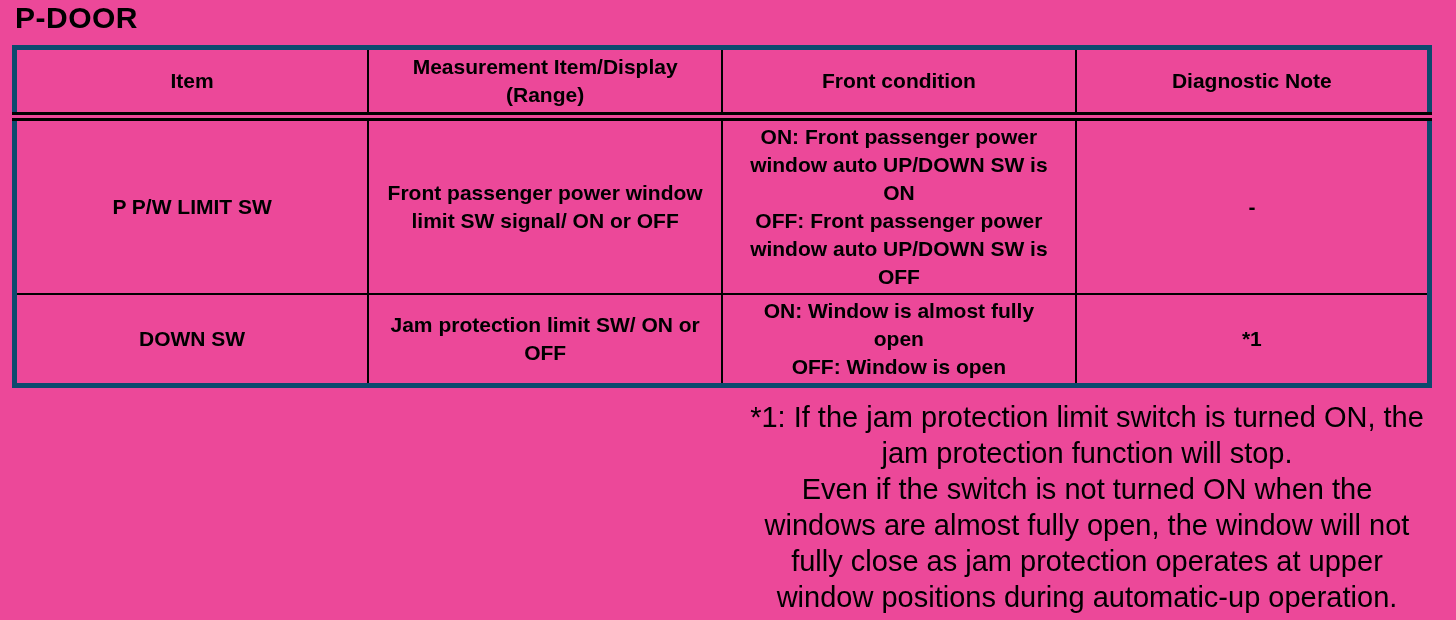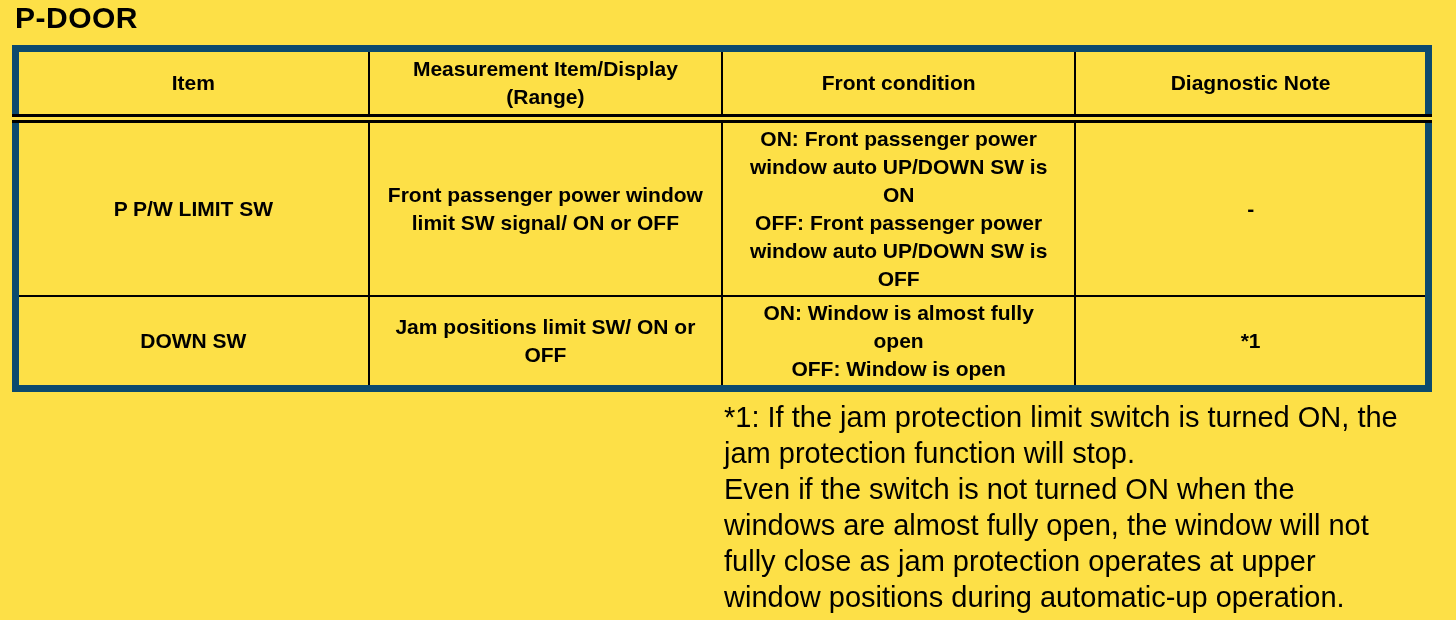--- a/index.html
+++ b/index.html
@@ -4,21 +4,21 @@
 <style>
   html, body {
     margin: 0;
     padding: 0;
     background: #ffffff;
   }
   .canvas {
     position: relative;
     width: 1456px;
     height: 620px;
-    background: #fde047;
+    background: #ec4899;
     color: #000000;
     font-family: "Liberation Sans", sans-serif;
     overflow: hidden;
   }
   .page-title {
     position: absolute;
     left: 15px;
     top: 1px;
     margin: 0;
     font-size: 30px;
@@ -26,21 +26,21 @@
     letter-spacing: 0.5px;
     white-space: nowrap;
   }
   table.diag-table {
     position: absolute;
     left: 12px;
     top: 45px;
     width: 1420px;
     border-collapse: collapse;
     table-layout: fixed;
-    border: 7px solid #0c4a6e;
+    border: 5px solid #0c4a6e;
   }
   table.diag-table col { width: 25%; }
   table.diag-table th,
   table.diag-table td {
     border: 2px solid #000;
     text-align: center;
     vertical-align: middle;
     font-size: 21px;
     font-weight: bold;
     line-height: 28px;
@@ -56,21 +56,21 @@
   table.diag-table tr.row-2 td { height: 82px; }
   .footnote {
     position: absolute;
     left: 724px;
     top: 399px;
     width: 726px;
     font-size: 29px;
     font-weight: normal;
     line-height: 36px;
     white-space: pre-line;
-    text-align: left;
+    text-align: center;
   }
 </style>
 </head>
 <body>
 
 <div class="canvas">
 
   <h1 class="page-title">P-DOOR</h1>
 
   <table class="diag-table">
@@ -97,21 +97,21 @@
         <td>ON: Front passenger power
 window auto UP/DOWN SW is
 ON
 OFF: Front passenger power
 window auto UP/DOWN SW is
 OFF</td>
         <td>-</td>
       </tr>
       <tr class="row-2">
         <td>DOWN SW</td>
-        <td>Jam positions limit SW/ ON or
+        <td>Jam protection limit SW/ ON or
 OFF</td>
         <td>ON: Window is almost fully
 open
 OFF: Window is open</td>
         <td>*1</td>
       </tr>
     </tbody>
   </table>
 
   <div class="footnote">*1: If the jam protection limit switch is turned ON, the

